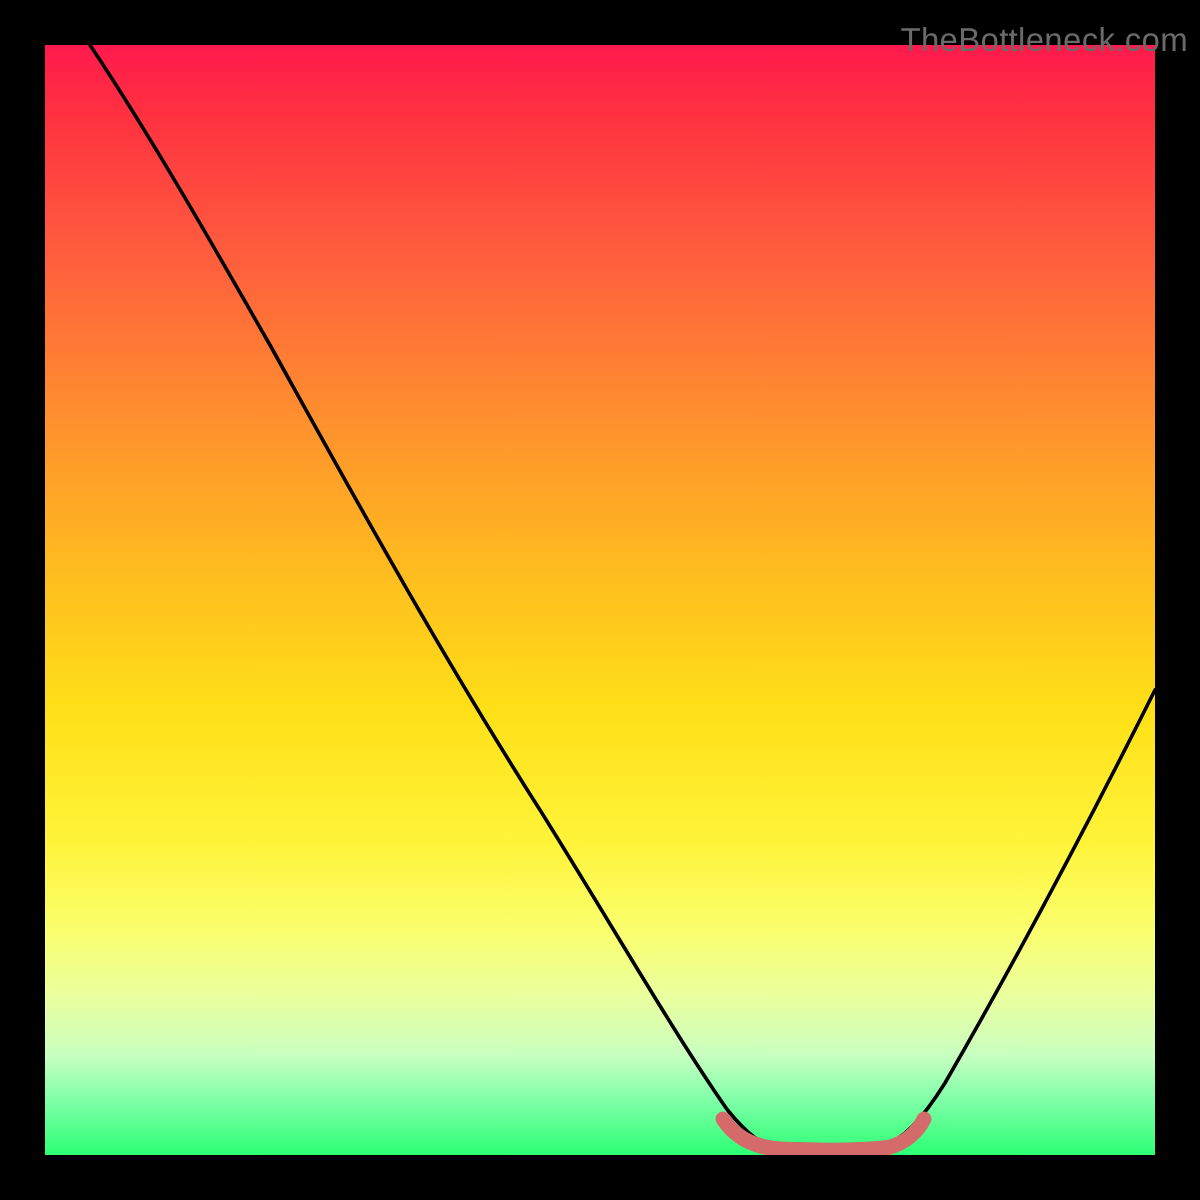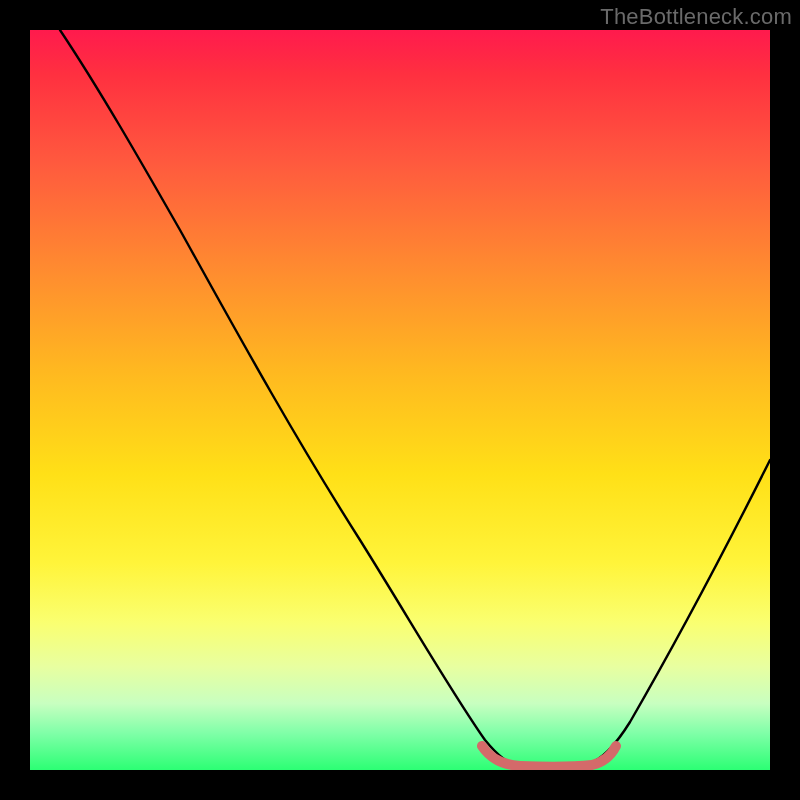--- a/index.html
+++ b/index.html
@@ -12,21 +12,21 @@
     font-family: Arial, Helvetica, sans-serif;
   }
   .frame {
     position: relative;
     width: 800px;
     height: 800px;
     background: #000;
   }
   .watermark {
     position: absolute;
-    top: 4px;
+    top: 14px;
     right: 8px;
     font-size: 22px;
     font-weight: 500;
     color: #6a6a6a;
     z-index: 10;
     letter-spacing: 0.2px;
   }
   .plot-area {
     position: absolute;
     left: 30px;

